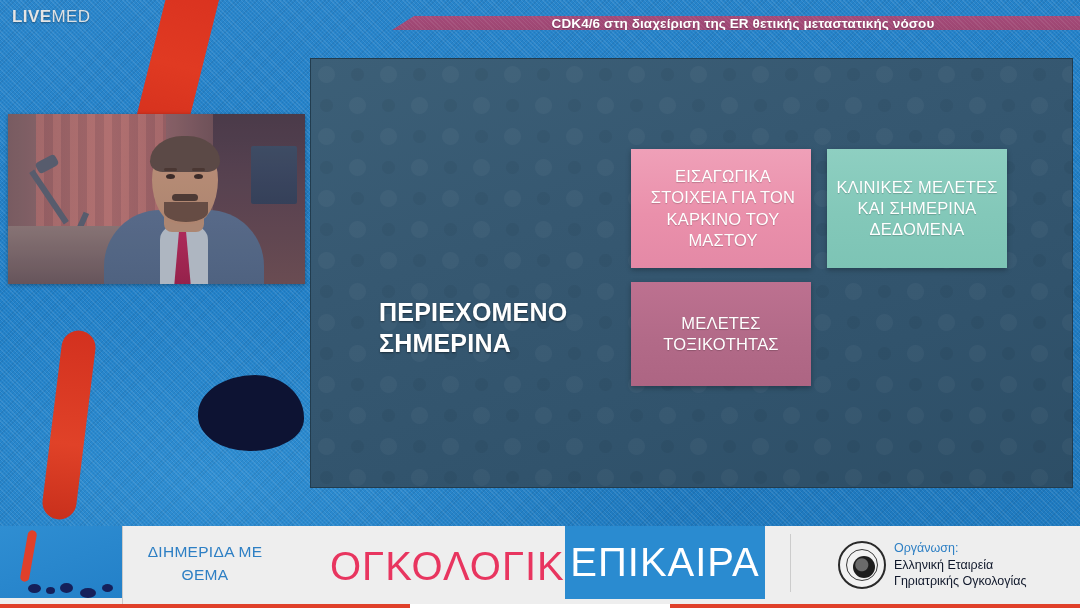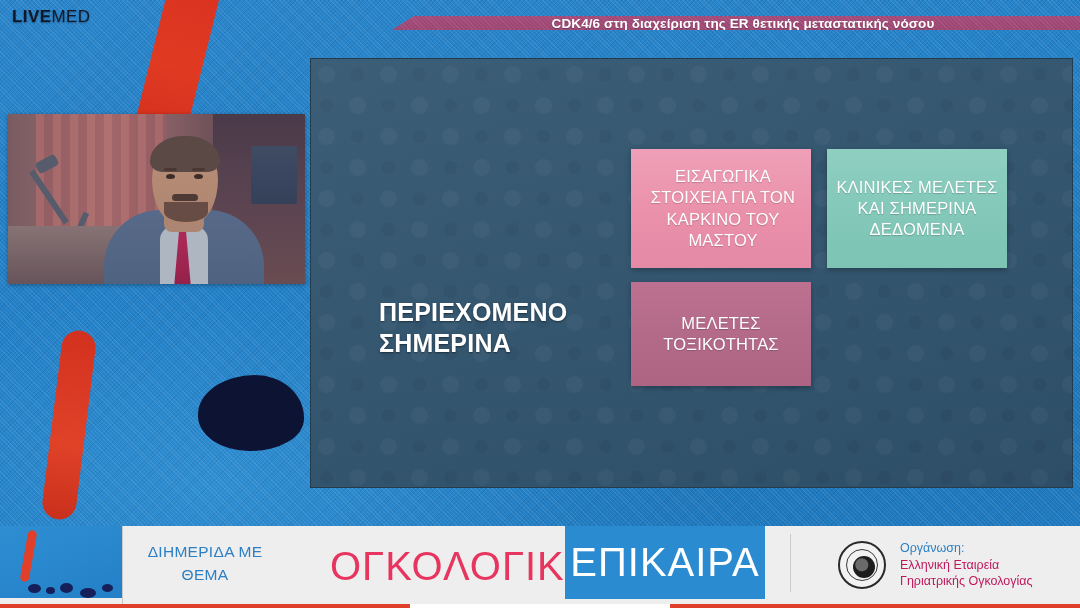--- a/index.html
+++ b/index.html
@@ -56,21 +56,21 @@
   }
   .dots { position: absolute; left: 28px; top: 584px; width: 140px; height: 22px; }
   .dots i {
     position: absolute; display: block;
     background: #131a42; border-radius: 50%;
   }
 
   
   .livemed {
     position: absolute; left: 12px; top: 7px;
-    font-size: 17px; letter-spacing: .4px; color: #0f172a;
+    font-size: 17px; letter-spacing: .4px; color: #e5e5e5;
     text-shadow: 0 1px 2px rgba(0,0,0,.4);
   }
   .livemed b { font-weight: 800; }
   .livemed span { font-weight: 400; opacity: .96; }
 
   
   .titlebar {
     position: absolute; left: 392px; top: 16px;
     width: 688px; height: 14px;
     background: linear-gradient(180deg,#a44a78 0%, #9d4672 100%);
@@ -265,41 +265,41 @@
     display: flex; align-items: center; justify-content: center;
   }
   .bb-epik span {
     color: #ffffff; font-size: 40px; font-weight: 400; letter-spacing: 1px;
   }
   .bb-divider2 {
     position: absolute; left: 790px; top: 8px; width: 1px; height: 58px; background: #cccccc;
   }
   .bb-org {
     position: absolute; left: 838px; top: 14px;
-    display: flex; align-items: center; gap: 14px;
+    display: flex; align-items: center; gap: 8px;
   }
   .seal {
     width: 48px; height: 48px; border-radius: 50%;
     border: 2px solid #2a2a2a;
     background: #f2f2f2;
     position: relative; overflow: hidden;
     flex: 0 0 auto;
   }
   .seal::before {
     content:""; position:absolute; left: 6px; top: 6px; right: 6px; bottom: 6px;
     border: 1px solid #3a3a3a; border-radius: 50%;
   }
   .seal-core {
     position:absolute; left: 13px; top: 13px; width: 22px; height: 22px;
     background: radial-gradient(circle at 40% 40%, #6a6a6a 0 6px, #1d1d1d 7px 11px);
     border-radius: 50%;
   }
   .bb-org-text { line-height: 1.32; }
   .bb-org-text .lbl { color: #2d7fc4; font-size: 12.5px; }
-  .bb-org-text .ln  { color: #be185d; font-size: 12.5px; }
+  .bb-org-text .ln  { color: #0f172a; font-size: 12.5px; }
   .bb-redline {
     position: absolute; left: 0; bottom: 0; width: 1080px; height: 4px;
     background: linear-gradient(90deg,#e0402a 0%, #e0402a 38%, #ffffff 38%, #ffffff 62%, #e0402a 62%, #e0402a 100%);
   }
 </style>
 </head>
 <body>
 
 <div id="stage">
 

